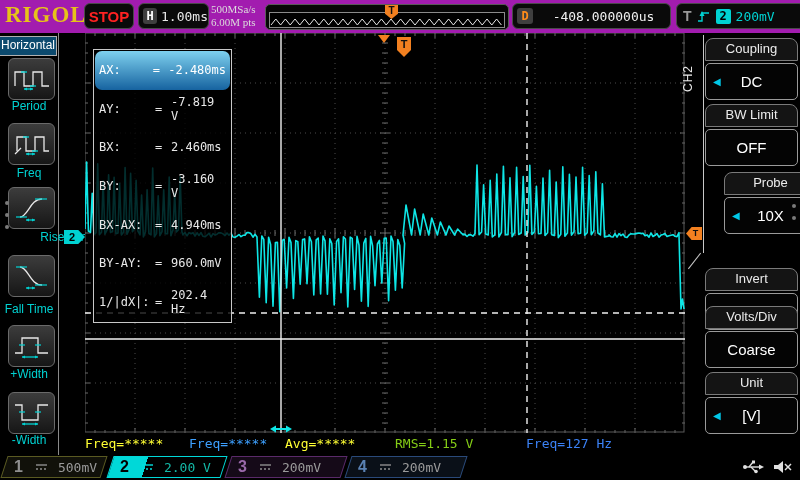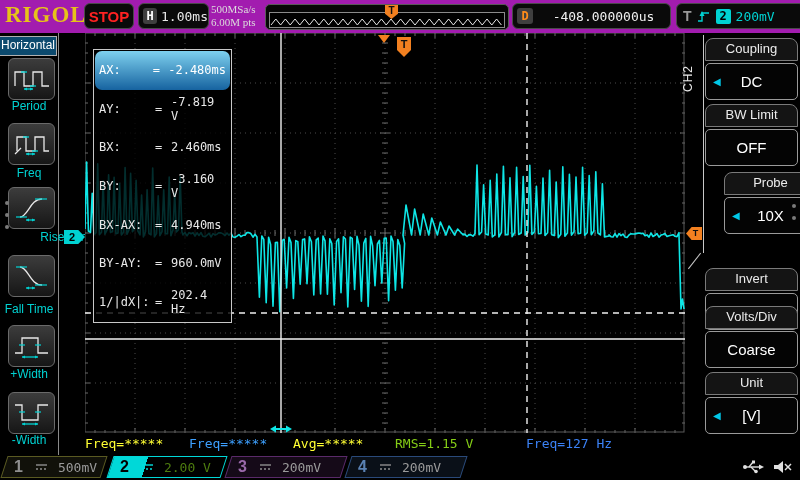--- a/index.html
+++ b/index.html
@@ -101,21 +101,21 @@
   .ch-bg{position:absolute;inset:0;transform:skewX(-18deg);border-width:1px;border-style:solid;}
   .ch-content{position:absolute;inset:0;display:flex;align-items:center;}
   .ch-num{font-family:"Liberation Sans",sans-serif;font-weight:bold;font-size:16px;margin-left:10px;}
   .ch-val{font-size:13px;margin-left:10px;}
   .dcicon{width:13px;height:10px;margin-left:12px;}
   #ch1 .ch-bg{background:#11110a;border-color:#5a5a22;}
   #ch3 .ch-bg{background:#150a18;border-color:#5a2a6a;}
   #ch4 .ch-bg{background:#0a1018;border-color:#2a4a7a;}
   #ch2 .ch-bg{background:linear-gradient(90deg,#00d8d8 0 34px,#000 34px);border-color:#00d8d8;}
   .dim-num{color:#8f8f8f;} .dim-val{color:#9a9a9a;}
-  #ch2 .ch-num{color:#000;} #ch2 .ch-val{color:#4d7c0f;}
+  #ch2 .ch-num{color:#000;} #ch2 .ch-val{color:#14b8a6;}
   #ch3 .ch-num{color:#9a6aaa;} #ch4 .ch-num{color:#5a82b4;}
   #sys-icons{position:absolute;left:742px;top:3px;display:flex;gap:8px;}
 </style>
 </head>
 <body>
 
 <div id="topbar" class="abs">
   <div id="logo" class="abs">RIGOL</div>
   <div id="stop-btn" class="abs pillbox">STOP</div>
   <div id="h-block" class="abs pillbox">
@@ -602,21 +602,21 @@
     <span class="cur-val">202.4 Hz</span>
   </div>
 </div>
 
 <div id="gnd-tag" class="abs">2</div>
 <div id="trig-level-tag" class="abs">T</div>
 
 <div id="measure-bar" class="abs">
   <span class="meas meas-yellow" style="left:0px;">Freq=*****</span>
   <span class="meas meas-blue" style="left:104px;">Freq=*****</span>
-  <span class="meas meas-yellow" style="left:208px;">Avg=*****</span>
+  <span class="meas meas-yellow" style="left:200px;">Avg=*****</span>
   <span class="meas meas-white" style="left:310px;">RMS=1.15 V</span>
   <span class="meas meas-cyan" style="left:417px;">Freq=127 Hz</span>
 </div>
 
 <div id="right-menu" class="abs">
   <div id="menu-edge-v" class="abs"></div>
   <div id="menu-edge-d" class="abs"></div>
   <div id="ch-tab" class="abs">CH2</div>
 
   <div class="menu-group" style="top:5px;">

